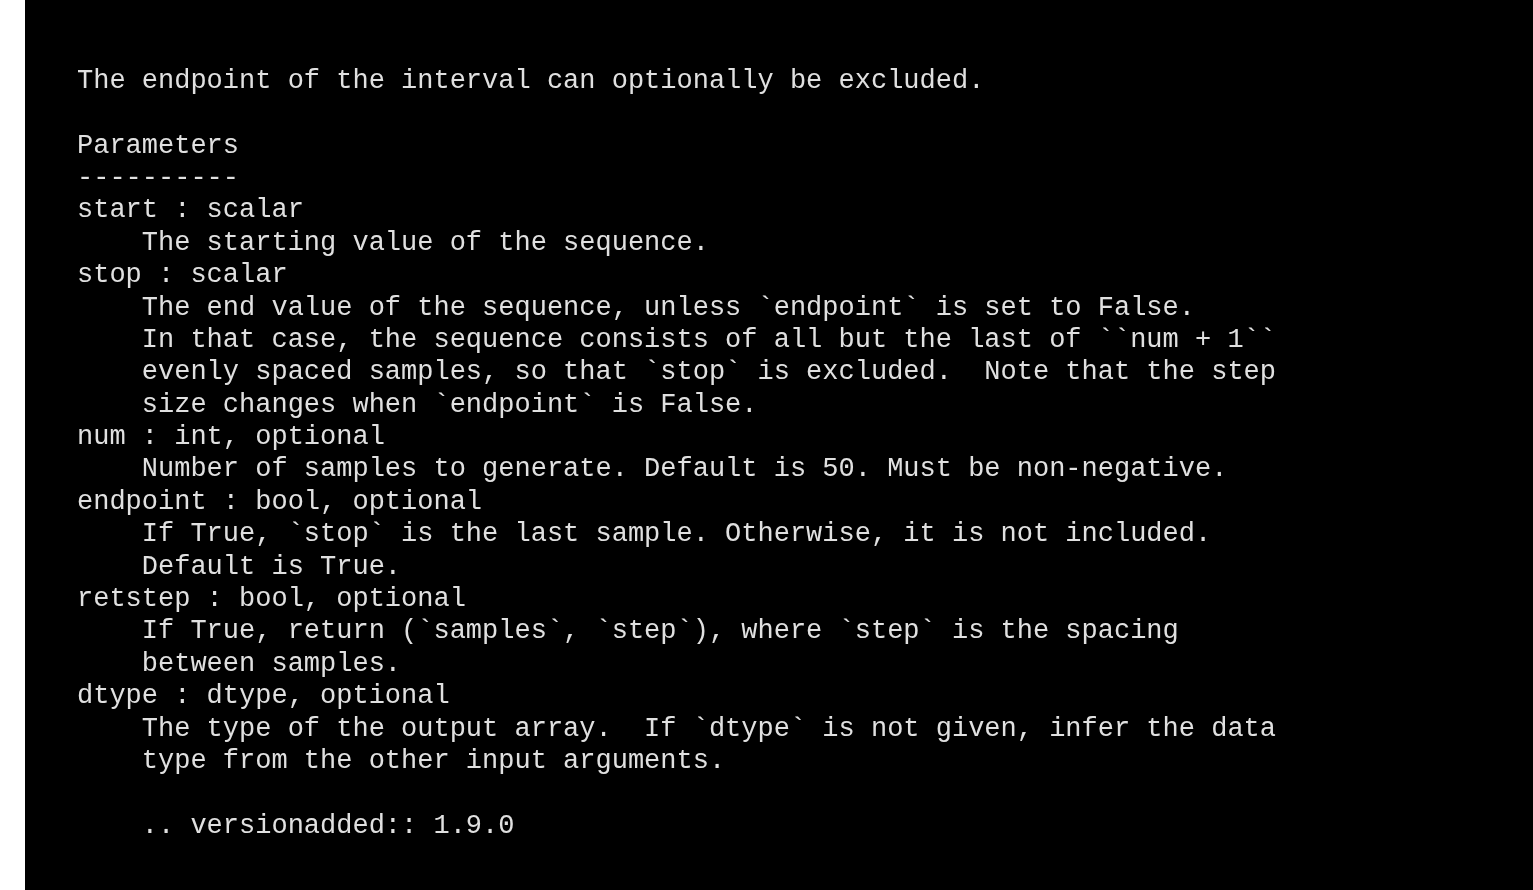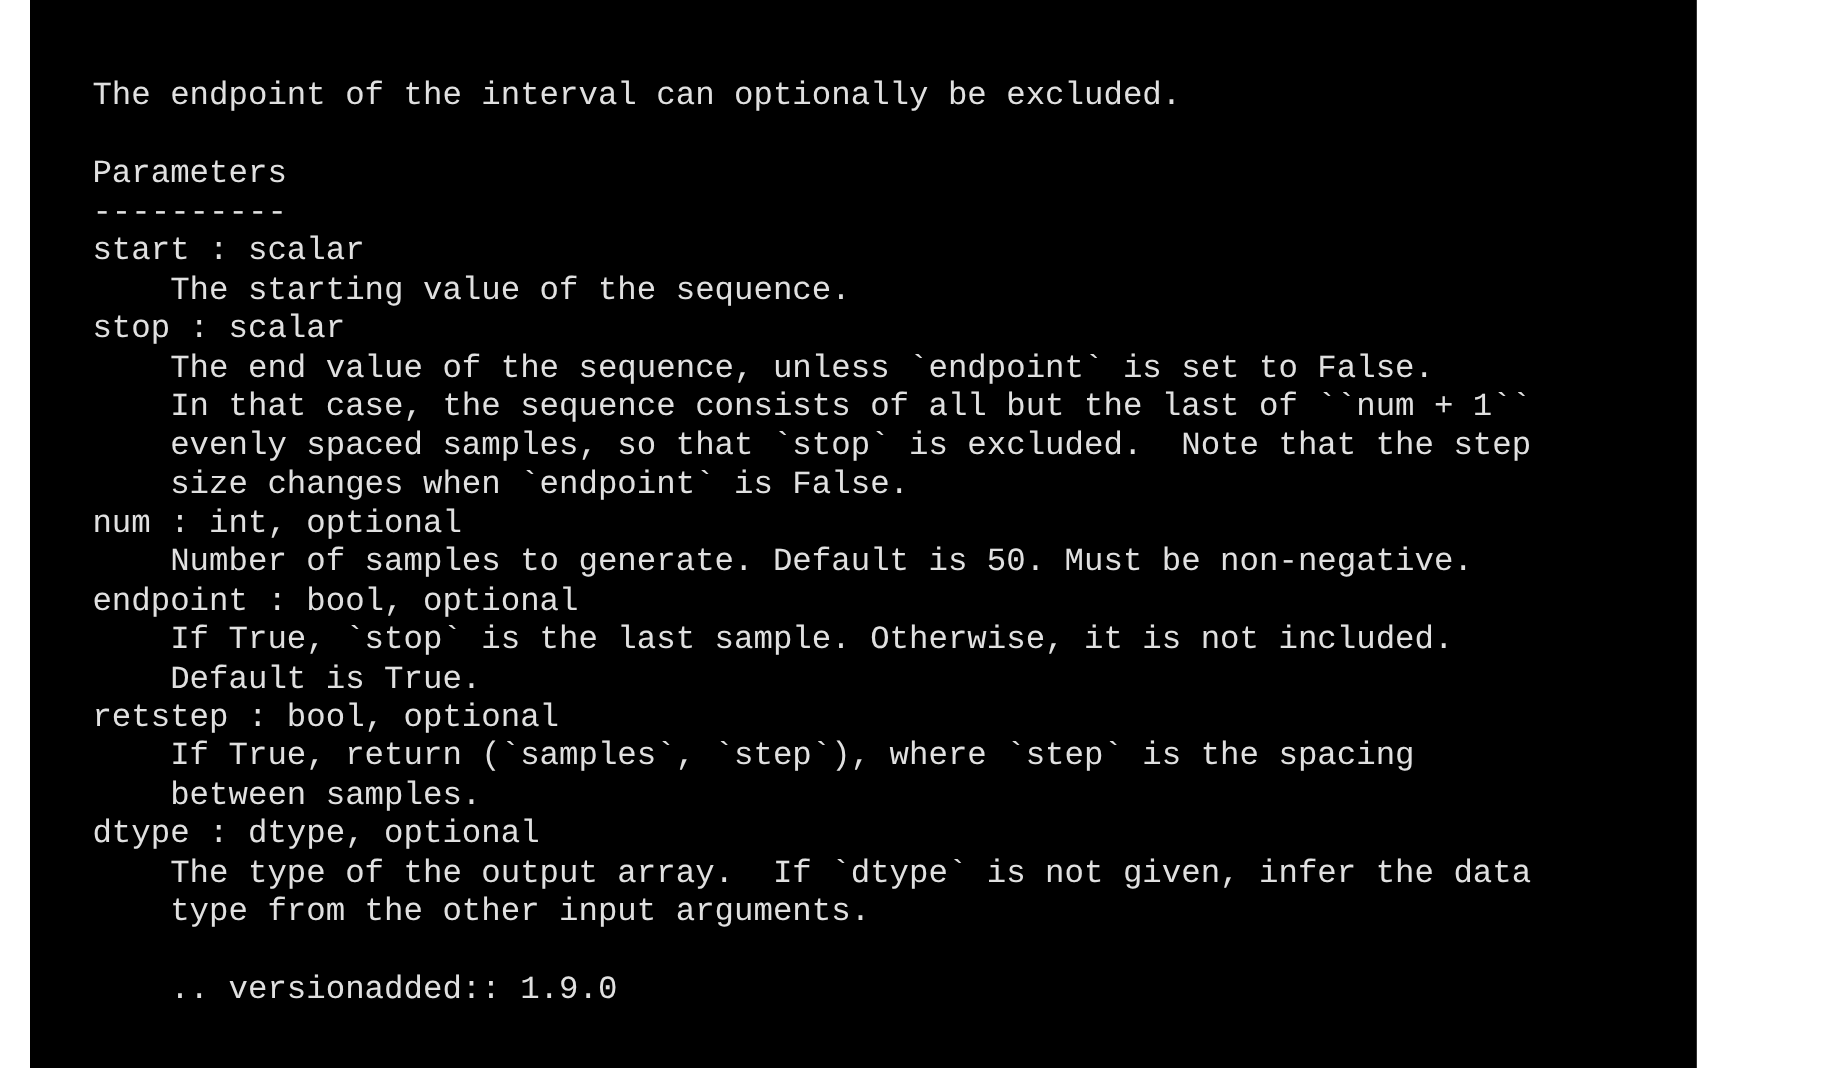--- a/index.html
+++ b/index.html
@@ -7,21 +7,21 @@
       padding: 0;
       background: #ffffff;
       font-family: "Courier New", "Consolas", monospace;
       font-size: 27px;
       line-height: 1.2;
       color: #e0e0e0;
     }
     .container {
       margin-left: 25px;
       background: #000000;
-      width: 1389px;
+      width: 1508px;
       min-height: 890px;
       padding: 0;
       box-sizing: border-box;
     }
     .content {
       white-space: pre;
       padding-left: 52px;
       padding-top: 0;
     }
   </style>

